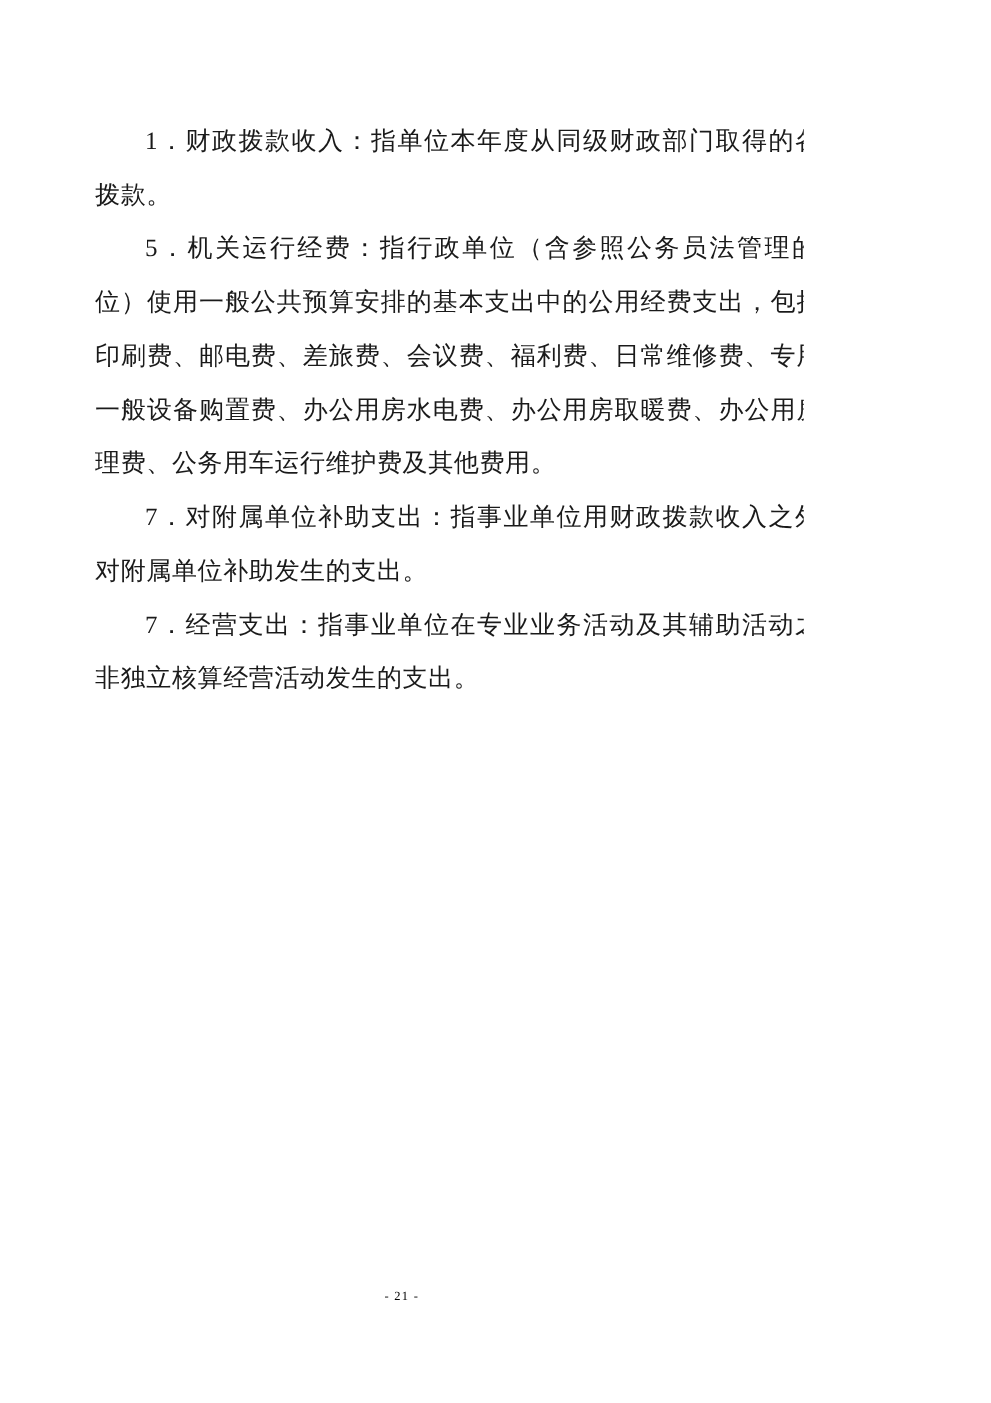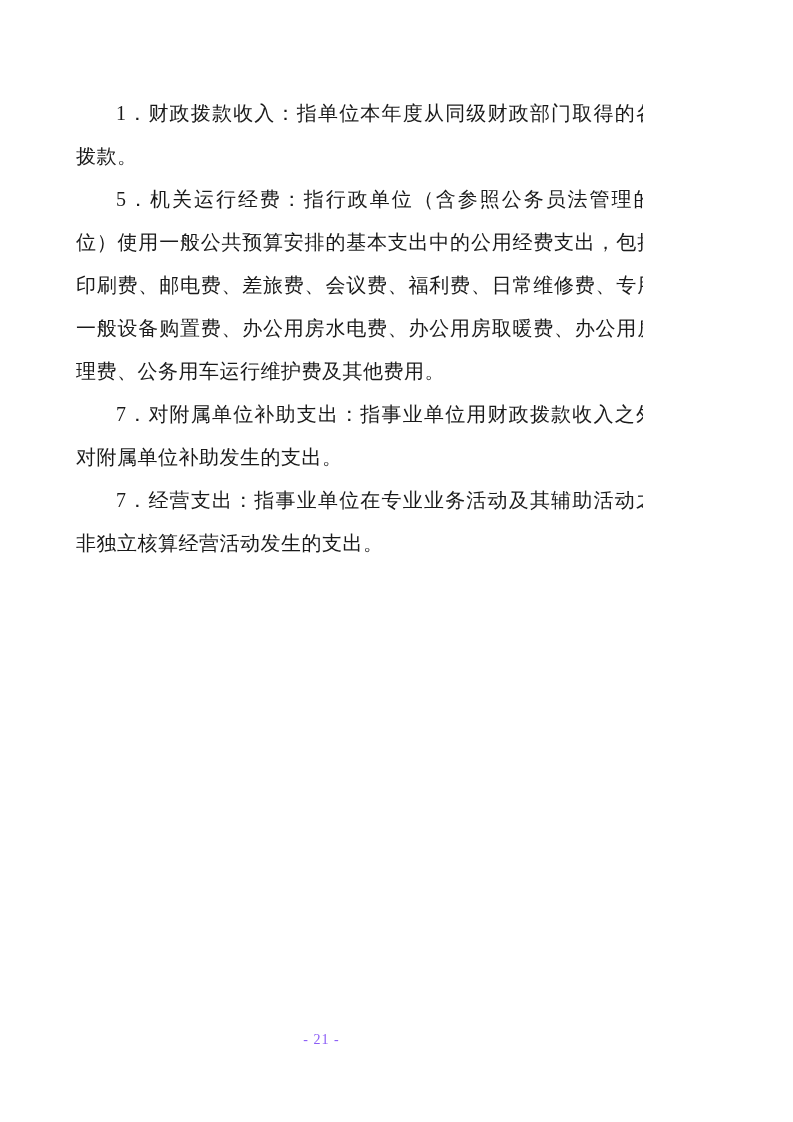--- a/index.html
+++ b/index.html
@@ -31,23 +31,23 @@
       text-justify: inter-ideograph;
       text-indent: 2em;
       word-break: break-all;
     }
     .page-number {
       position: absolute;
       top: 1032px;
       left: 0;
       width: 100%;
       text-align: center;
-      font-size: 14px;
+      font-size: 10px;
       letter-spacing: 1px;
-      color: #8b5cf6;
+      color: #000000;
     }
   </style>
 </head>
 <body>
 
 <div class="page">
   <div class="doc-content">
     <p class="para">1．财政拨款收入：指单位本年度从同级财政部门取得的各类财政拨款。</p>
     <p class="para">5．机关运行经费：指行政单位（含参照公务员法管理的事业单位）使用一般公共预算安排的基本支出中的公用经费支出，包括办公及印刷费、邮电费、差旅费、会议费、福利费、日常维修费、专用材料及一般设备购置费、办公用房水电费、办公用房取暖费、办公用房物业管理费、公务用车运行维护费及其他费用。</p>
     <p class="para">7．对附属单位补助支出：指事业单位用财政拨款收入之外的收入对附属单位补助发生的支出。</p>

